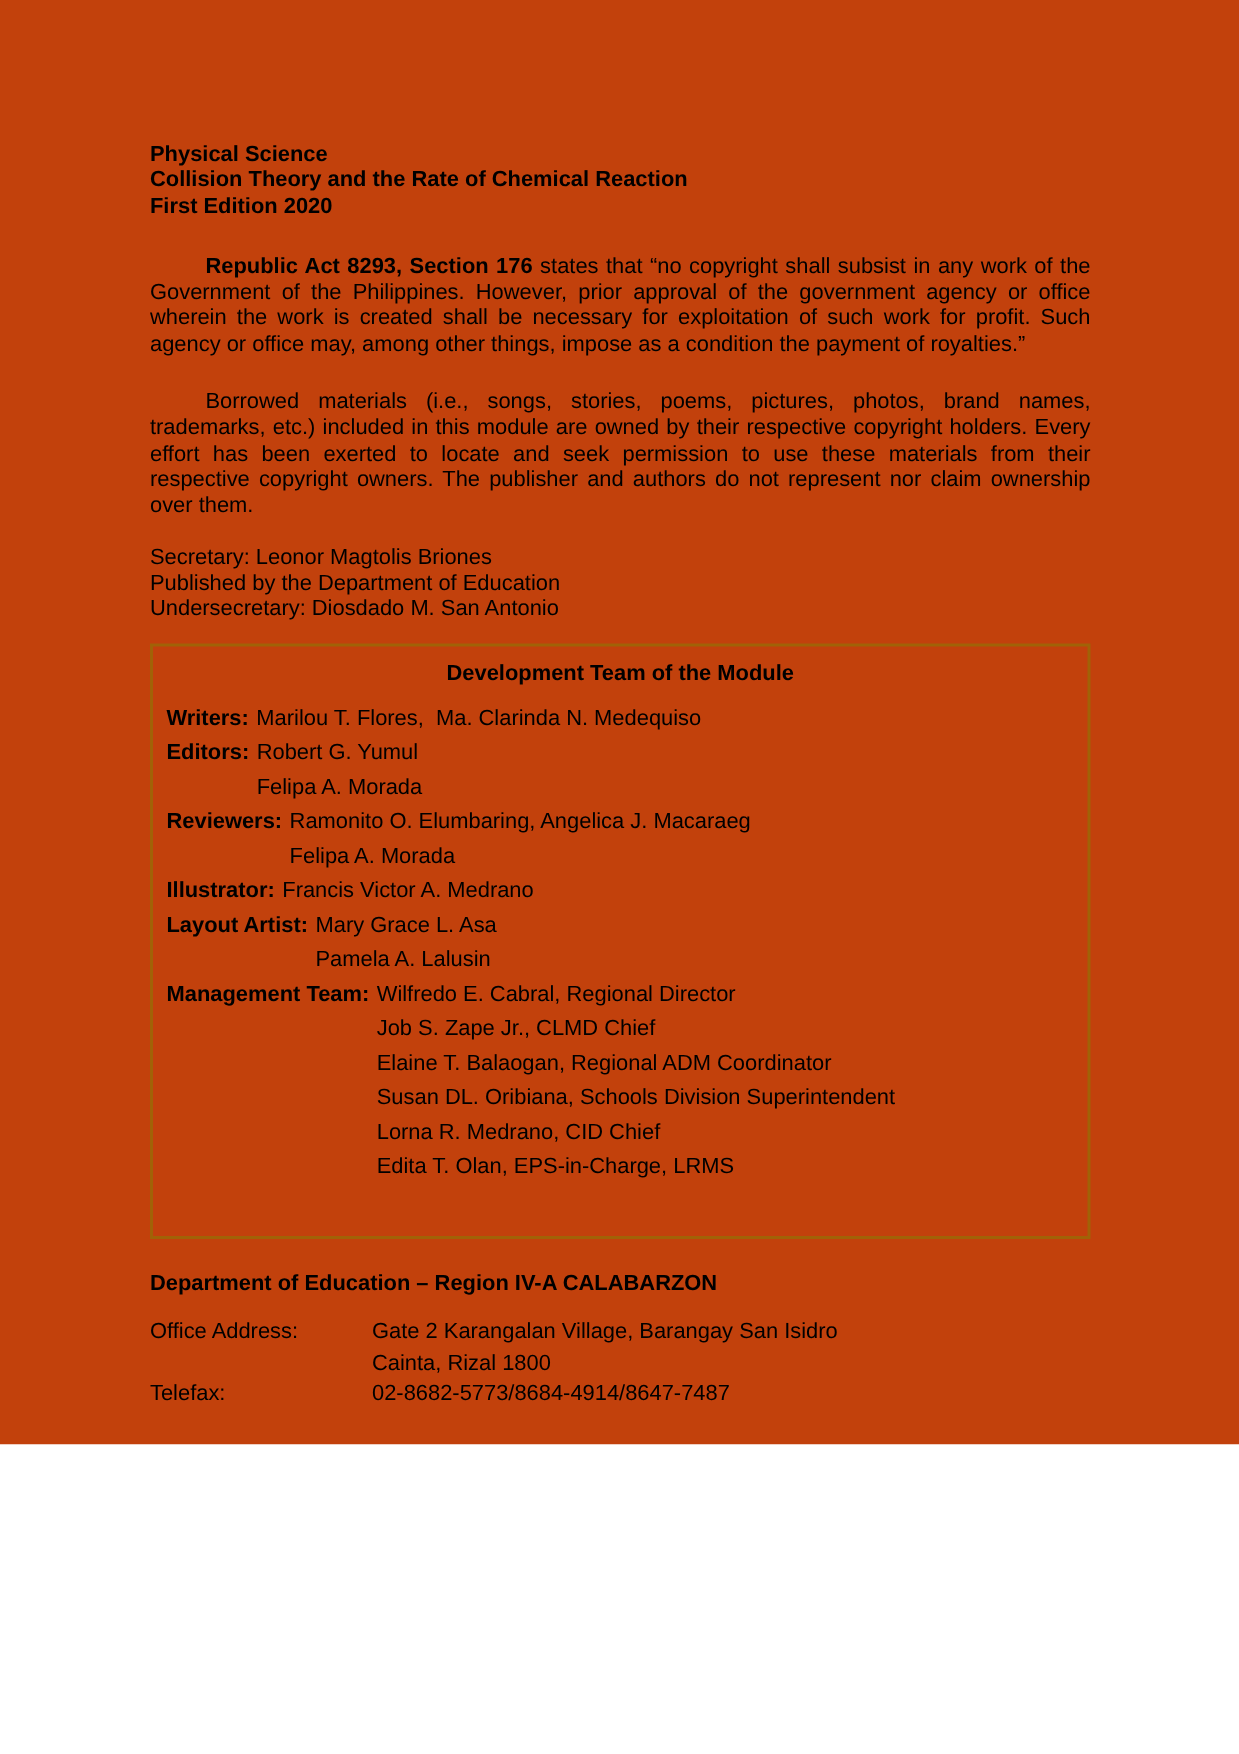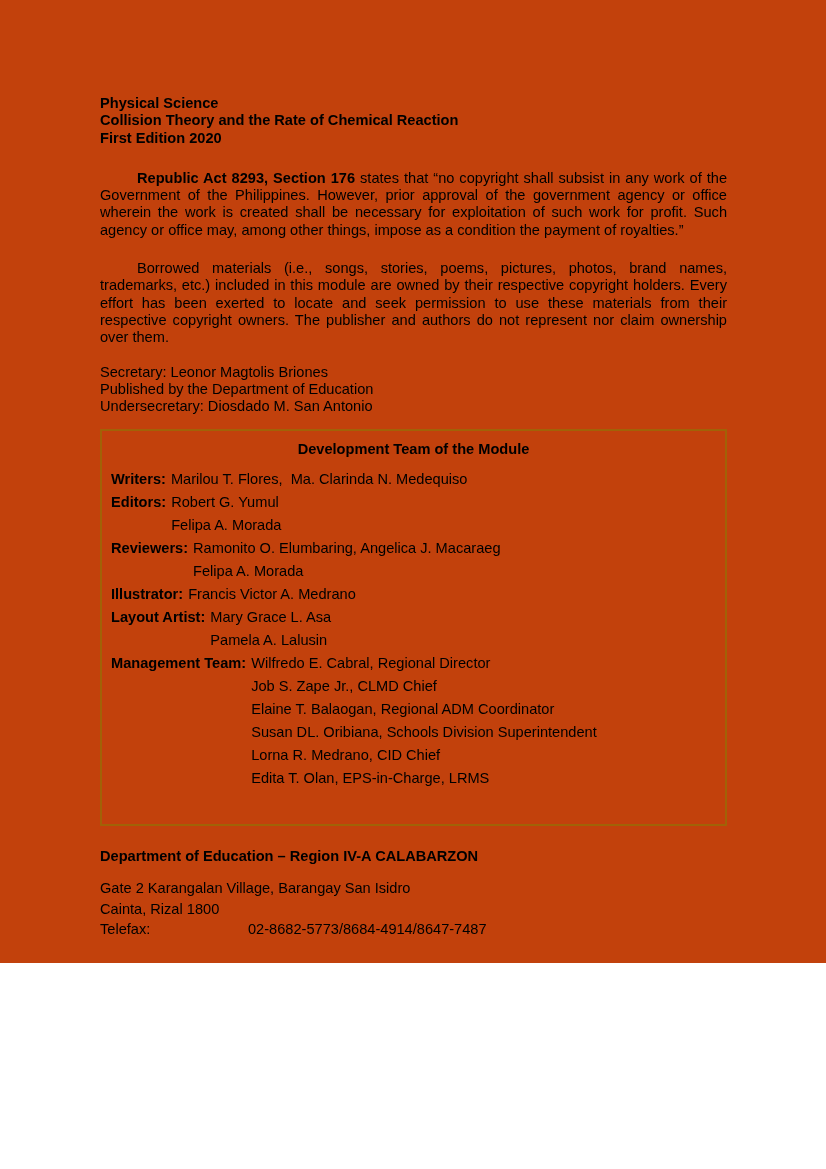--- a/index.html
+++ b/index.html
@@ -165,20 +165,21 @@
           <div>Lorna R. Medrano, CID Chief</div>
           <div>Edita T. Olan, EPS-in-Charge, LRMS</div>
         </div>
       </div>
     </div>
 
     <div class="dept-heading">Department of Education – Region IV-A CALABARZON</div>
 
     <div class="office-block">
       <div class="office-row">
+        <div class="office-label">Office Address:</div>
         <div class="office-lines">
           <div>Gate 2 Karangalan Village, Barangay San Isidro</div>
           <div>Cainta, Rizal 1800</div>
         </div>
       </div>
       <div class="office-row">
         <div class="office-label">Telefax:</div>
         <div class="office-lines">
           <div>02-8682-5773/8684-4914/8647-7487</div>
         </div>

